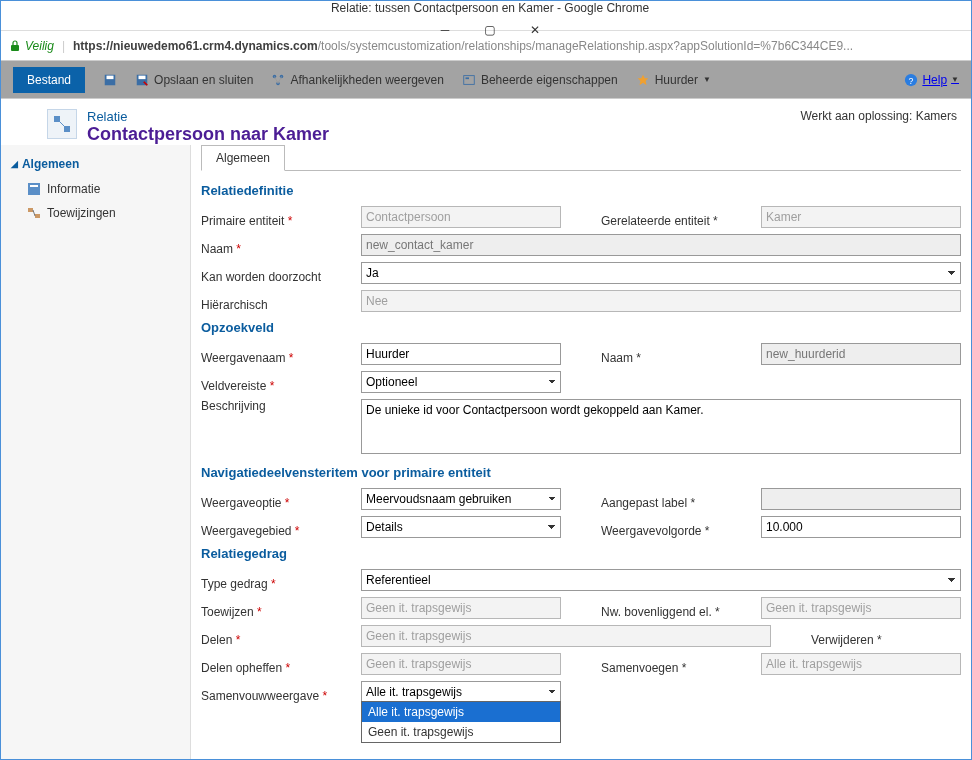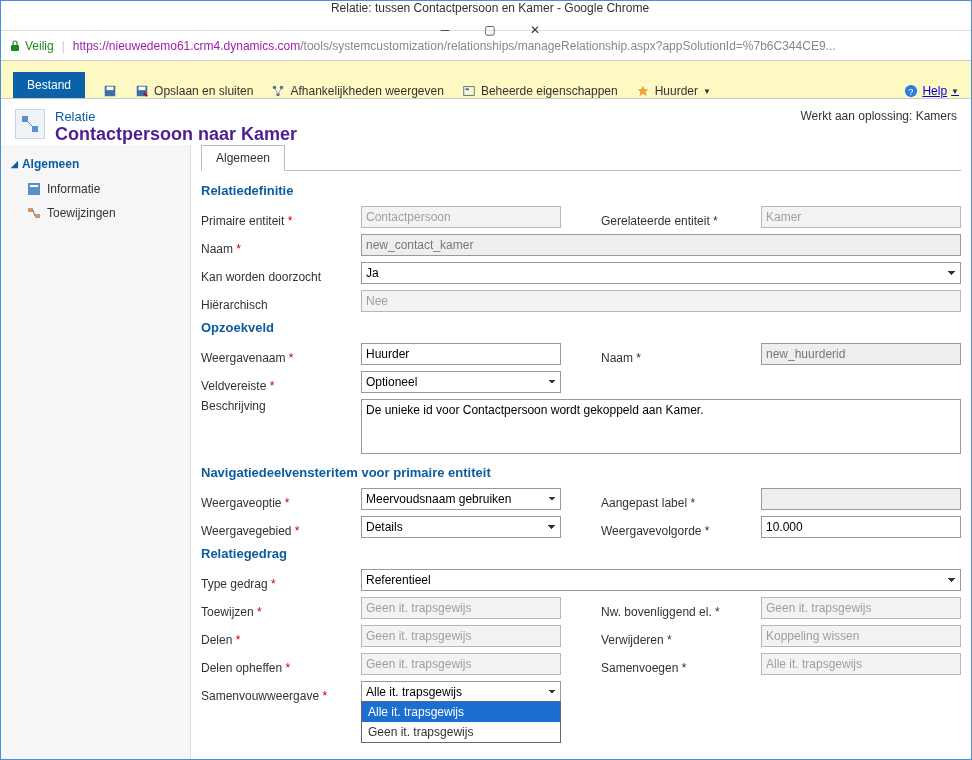--- a/index.html
+++ b/index.html
@@ -3,30 +3,30 @@
 <meta charset="utf-8">
 <style>
 * { box-sizing: border-box; margin: 0; padding: 0; font-family: "Segoe UI", Tahoma, sans-serif; }
 body { width: 972px; height: 760px; background: #fff; font-size: 12px; color: #333; overflow: hidden; border: 1px solid #4a90d9; }
 .titlebar { height: 30px; display: flex; align-items: center; padding: 0 0 0 8px; border-bottom: 1px solid #ddd; flex-direction: column; }
 .titlebar svg.logo { width: 16px; height: 16px; margin-right: 8px; }
 .titlebar .title { flex: 1; font-size: 12px; color: #333; }
 .titlebar .winbtns { display: flex; }
 .titlebar .winbtns div { width: 45px; height: 30px; display: flex; align-items: center; justify-content: center; }
 .addrbar { height: 30px; display: flex; align-items: center; padding: 0 8px; border-bottom: 1px solid #ccc; gap: 8px; }
-.addrbar .secure { color: #1a8b1a; font-size: 12px; display: flex; align-items: center; gap: 4px; }
+.addrbar .secure { color: #1a8b1a; font-size: 12px; display: flex; align-items: center; gap: 4px; font-style: italic; }
 .addrbar .url { font-size: 12px; color: #888; flex: 1; white-space: nowrap; overflow: hidden; }
-.addrbar .url .u1 { color: #a21caf; }
-.toolbar { height: 38px; display: flex; align-items: flex-end; padding: 0 12px; gap: 18px; border-bottom: 1px solid #ccc; background: #fef9c3; }
+.addrbar .url .u1 { color: #404040; font-weight: bold; }
+.toolbar { height: 38px; display: flex; align-items: center; padding: 0 12px; gap: 18px; border-bottom: 1px solid #ccc; background: #a3a3a3; }
 .toolbar .btn { display: flex; align-items: center; gap: 5px; font-size: 12px; color: #333; cursor: pointer; }
 .toolbar .btn svg { width: 14px; height: 14px; }
 .file-btn { background: #0b62a9; color: #fff; padding: 6px 14px; font-size: 12px; }
 .toolbar .spacer { flex: 1; }
 .help { color: #00e; text-decoration: underline; display:flex; align-items:center; gap:4px;}
-.header { padding: 10px 14px 0 14px; display: flex; align-items: flex-start; }
+.header { padding: 10px 14px 0 14px; display: flex; align-items: flex-start; margin-left: 32px; }
 .header .hicon { width: 30px; height: 30px; background: #eef3f8; border: 1px solid #c5d6e8; margin-right: 10px; display:flex;align-items:center;justify-content:center;}
 .header .htxt .rel { color: #0a5c9e; font-size: 13px; }
 .header .htxt .relname { font-size: 18px; font-weight: 600; color: #4c1d95; }
 .header .rightinfo { margin-left: auto; font-size: 12px; }
 .main { display: flex; height: calc(100% - 140px); }
 .sidebar { width: 190px; background: #f6f6f6; border-right: 1px solid #ddd; padding-top: 6px; }
 .sidebar .sbh { padding: 6px 10px; font-weight: 600; color: #0a5c9e; display:flex; align-items:center; gap:4px;}
 .sidebar .sbi { padding: 5px 10px 5px 26px; font-size: 12px; display: flex; align-items: center; gap: 6px; cursor:pointer;}
 .content { flex: 1; padding: 0 10px 10px 10px; overflow: auto; }
 .tabs { display: flex; border-bottom: 1px solid #bbb; margin-bottom: 12px; }
@@ -231,21 +231,20 @@
     <div class="row">
       <div class="lbl"><span>Toewijzen</span> <span class="req">*</span></div>
       <div class="fld half"><select class="sel ro" disabled=""><option>Geen it. trapsgewijs</option></select></div>
       <div class="col2"><span>Nw. bovenliggend el.</span> <span class="req">*</span></div>
       <div class="fld2"><select class="sel ro" disabled=""><option>Geen it. trapsgewijs</option></select></div>
     </div>
     <div class="row">
       <div class="lbl"><span>Delen</span> <span class="req">*</span></div>
       <div class="fld half"><select class="sel ro" disabled=""><option>Geen it. trapsgewijs</option></select></div>
       <div class="col2"><span>Verwijderen</span> <span class="req">*</span></div>
-      <div class="fld2"><select class="sel ro" disabled=""><option>Koppeling wissen</option></select></div>
     </div>
     <div class="row">
       <div class="lbl"><span>Delen opheffen</span> <span class="req">*</span></div>
       <div class="fld half"><select class="sel ro" disabled=""><option>Geen it. trapsgewijs</option></select></div>
       <div class="col2"><span>Samenvoegen</span> <span class="req">*</span></div>
       <div class="fld2"><select class="sel ro" disabled=""><option>Alle it. trapsgewijs</option></select></div>
     </div>
     <div class="row">
       <div class="lbl"><span>Samenvouwweergave</span> <span class="req">*</span></div>
       <div class="fld half" style="position:relative">

